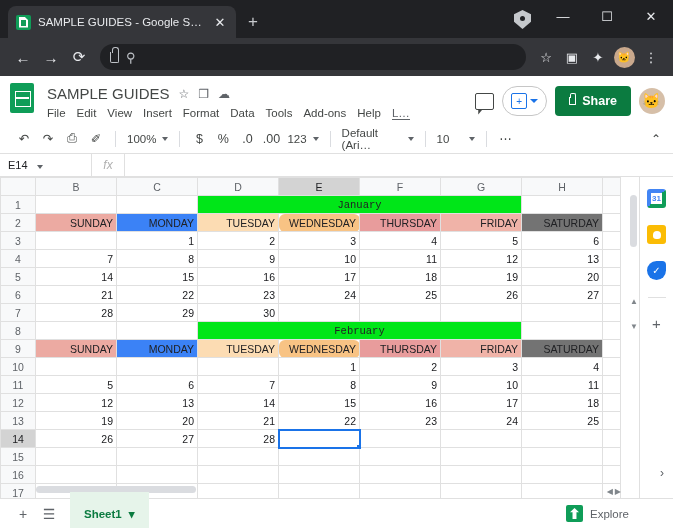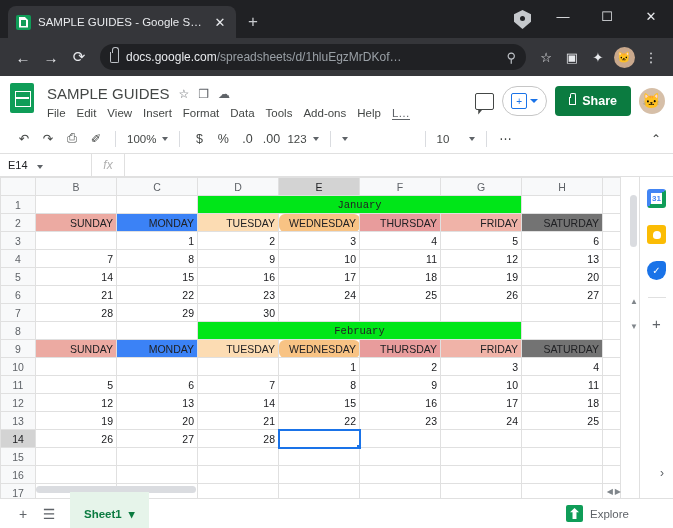--- a/index.html
+++ b/index.html
@@ -214,21 +214,20 @@
     <div class="win-btn">✕</div>
   </div>
 </div>
 
 <div class="chrome-toolbar">
   <div class="nav-ico active">←</div>
   <div class="nav-ico active">→</div>
   <div class="nav-ico active">⟳</div>
   <div class="omnibox">
     <div class="lock"></div>
-    <div class="url"><span class="host">docs.google.com</span><span class="path">/spreadsheets/d/1hluEgzMrDKof…</span></div>
     <div class="omni-ico">⚲</div>
   </div>
   <div class="tb-ico">☆</div>
   <div class="tb-ico">▣</div>
   <div class="tb-ico">✦</div>
   <div class="avatar">🐱</div>
   <div class="tb-ico">⋮</div>
 </div>
 
 <div class="app">
@@ -285,20 +284,21 @@
     <div class="tb-btn">$</div>
     <div class="tb-btn">%</div>
     <div class="tb-btn">.0</div>
     <div class="tb-btn">.00</div>
     <div class="tb-dd">
       <span>123</span>
       <span class="arrow-dn"></span>
     </div>
     <div class="tb-sep"></div>
     <div class="tb-dd" style="width:80px">
+      <span style="flex:1">Default (Ari…</span>
       <span class="arrow-dn"></span>
     </div>
     <div class="tb-sep"></div>
     <div class="tb-dd" style="width:46px">
       <span style="flex:1">10</span>
       <span class="arrow-dn"></span>
     </div>
     <div class="tb-sep"></div>
     <div class="tb-btn">⋯</div>
     <div class="collapse">⌃</div>

